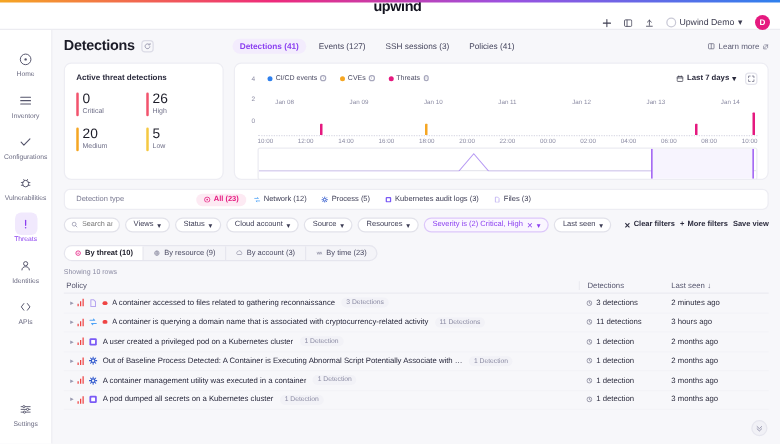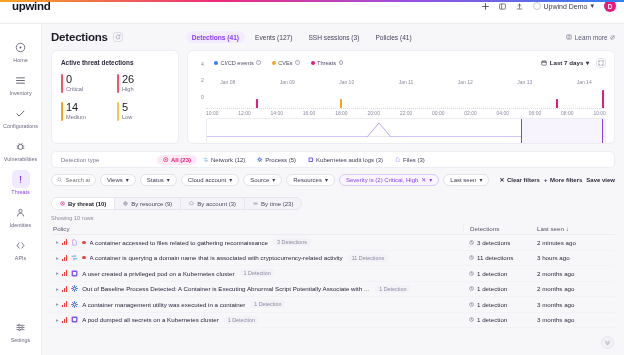--- a/index.html
+++ b/index.html
@@ -10,21 +10,21 @@
     overflow: hidden;
     color: #1c1c28;
   }
   .app { position: relative; width: 624px; height: 355px; }
 
   
   .topbar {
     position: absolute; top: 0; left: 0; width: 624px; height: 24px;
     background: #ffffff;
     border-bottom: 1px solid #ececf1;
-    display: flex; align-items: flex-start;
+    display: flex; align-items: center; flex-direction: column;
   }
   .topbar::before {
     content: ""; position: absolute; top: 0; left: 0; right: 0; height: 2px;
     background: linear-gradient(90deg, #f5a623 0%, #ee2a7b 35%, #9b51e0 65%, #2f80ed 100%);
   }
   .logo {
     margin-left: 12px; font-size: 11.5px; font-weight: 700; letter-spacing: -0.3px;
     color: #13131f;
   }
   .topbar-right {
@@ -421,21 +421,21 @@
             <div class="stat-num">0</div>
             <div class="stat-lbl">Critical</div>
           </div>
           <div class="stat">
             <span class="stat-bar" style="background:#f2536d"></span>
             <div class="stat-num">26</div>
             <div class="stat-lbl">High</div>
           </div>
           <div class="stat">
             <span class="stat-bar" style="background:#f5a623"></span>
-            <div class="stat-num">14</div>
+            <div class="stat-num">20</div>
             <div class="stat-lbl">Medium</div>
           </div>
           <div class="stat">
             <span class="stat-bar" style="background:#f5c842"></span>
             <div class="stat-num">5</div>
             <div class="stat-lbl">Low</div>
           </div>
         </div>
       </div>
 

